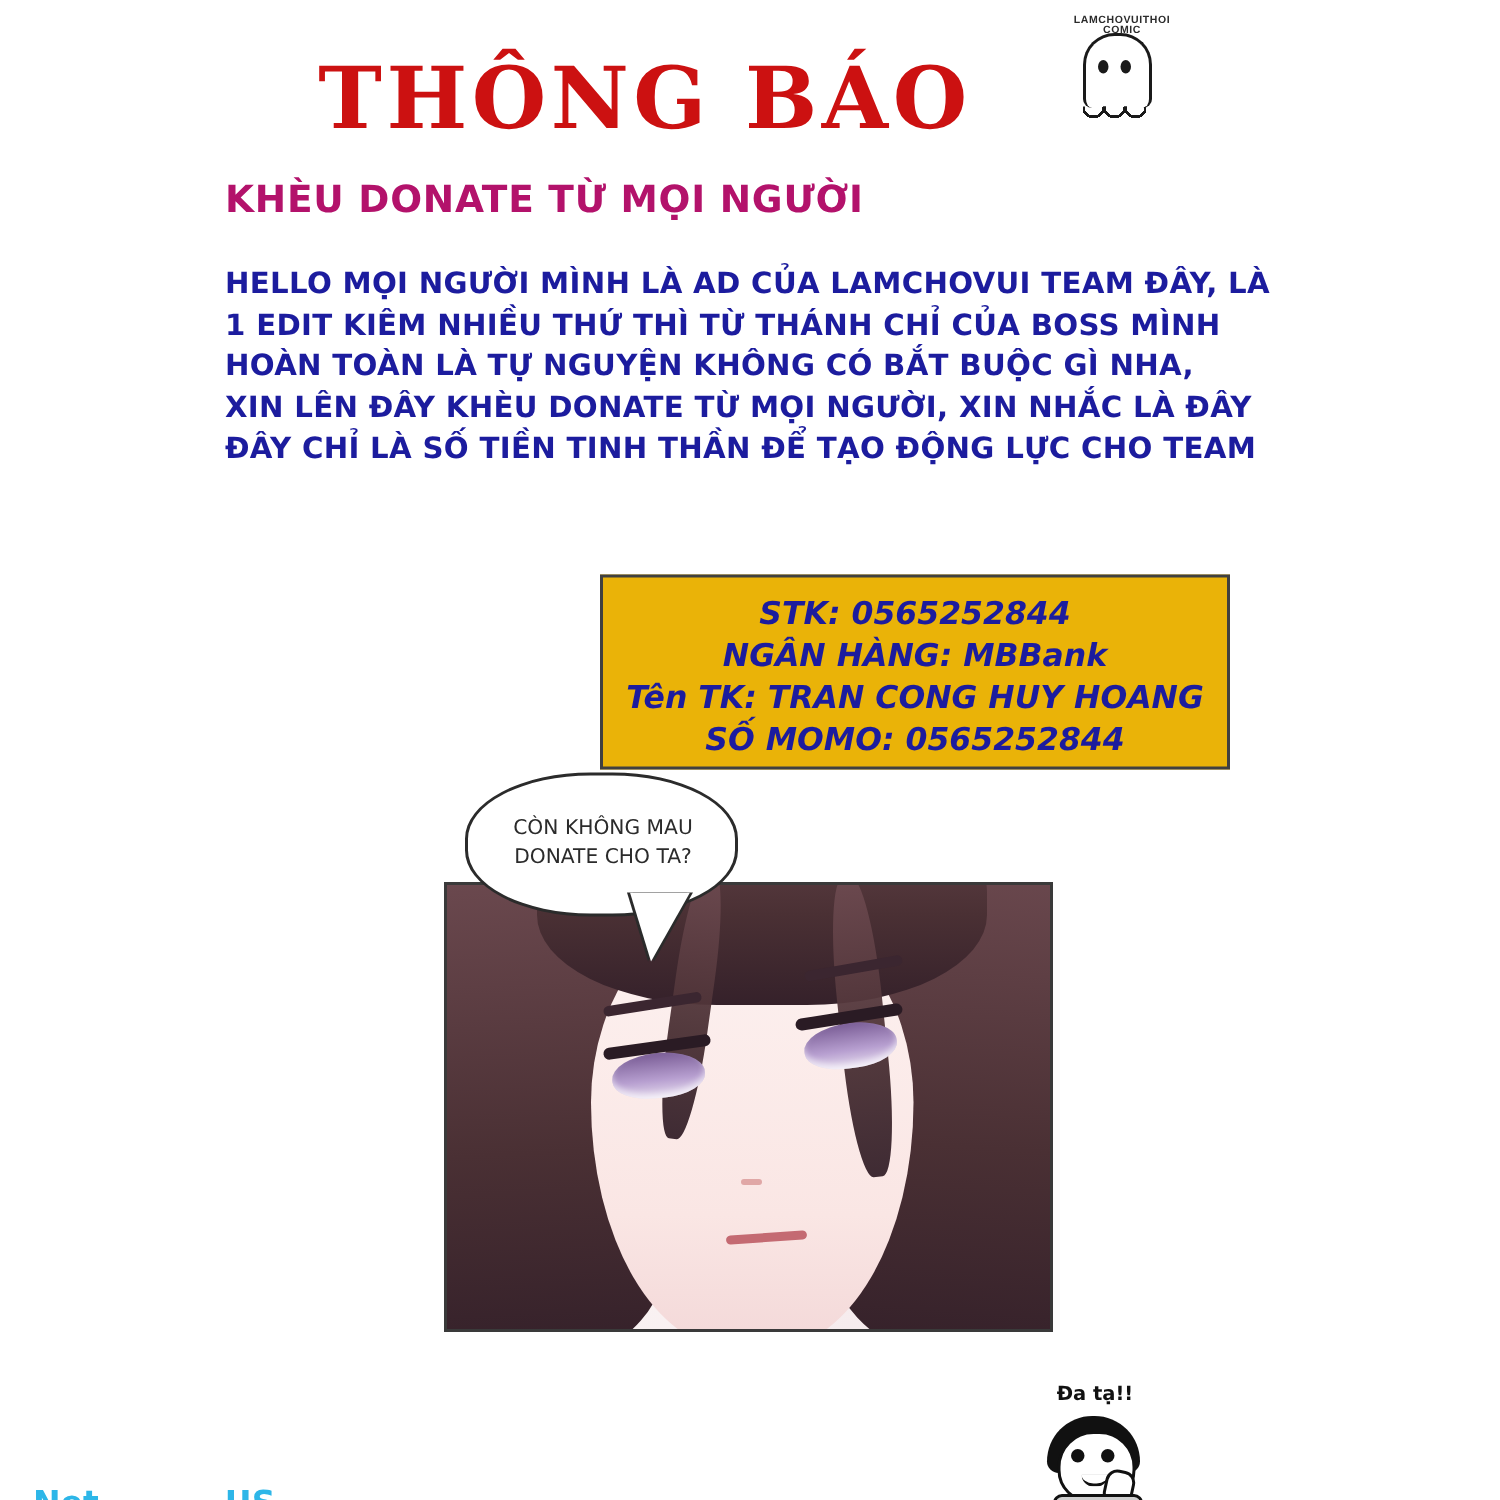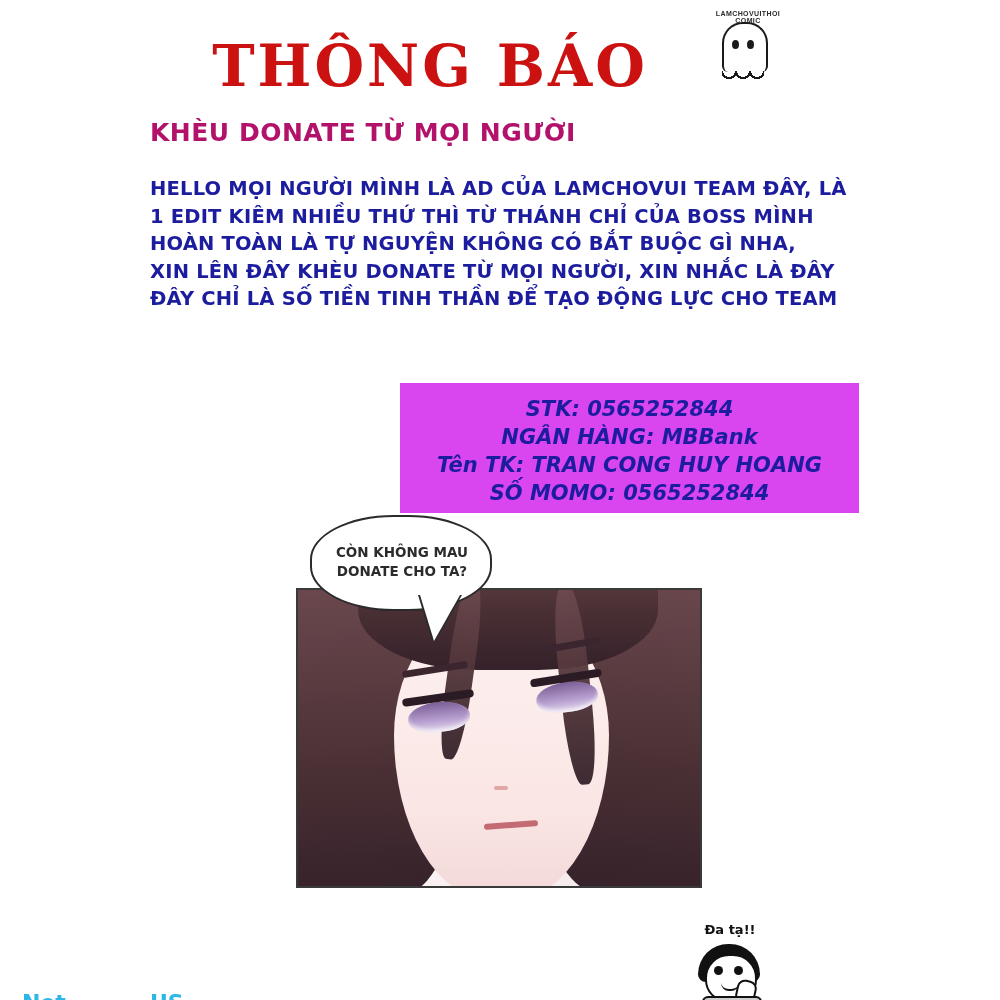--- a/index.html
+++ b/index.html
@@ -127,24 +127,24 @@
     letter-spacing: 0.2px;
     color: #1c1c9e;
   }
   #body-text .ln { display: block; white-space: nowrap; }
 
   
   #bank-box {
     position: absolute;
     left: 400px;
     top: 383px;
-    width: 459px;
+    width: 420px;
     height: 130px;
-    background: #d946ef;
-    border: 2px solid #d946ef;
+    background: #eab308;
+    border: 2px solid #404040;
     box-sizing: border-box;
     padding-top: 10px;
   }
   #bank-box .bl {
     display: block;
     text-align: center;
     font-family: "DejaVu Sans", sans-serif;
     font-weight: bold;
     font-style: italic;
     font-size: 21px;
@@ -261,21 +261,21 @@
     border-radius: 46%;
     z-index: 5;
   }
   #bubble-text {
     position: absolute;
     left: 16px;
     top: 26px;
     width: 148px;
     text-align: center;
     font-family: "DejaVu Sans", sans-serif;
-    font-weight: bold;
+    font-weight: normal;
     font-size: 13.5px;
     line-height: 19px;
     color: #2b2b2b;
   }
   #bubble-tail {
     position: absolute;
     left: 420px;
     top: 595px;
     width: 0; height: 0;
     border-left: 14px solid transparent;

